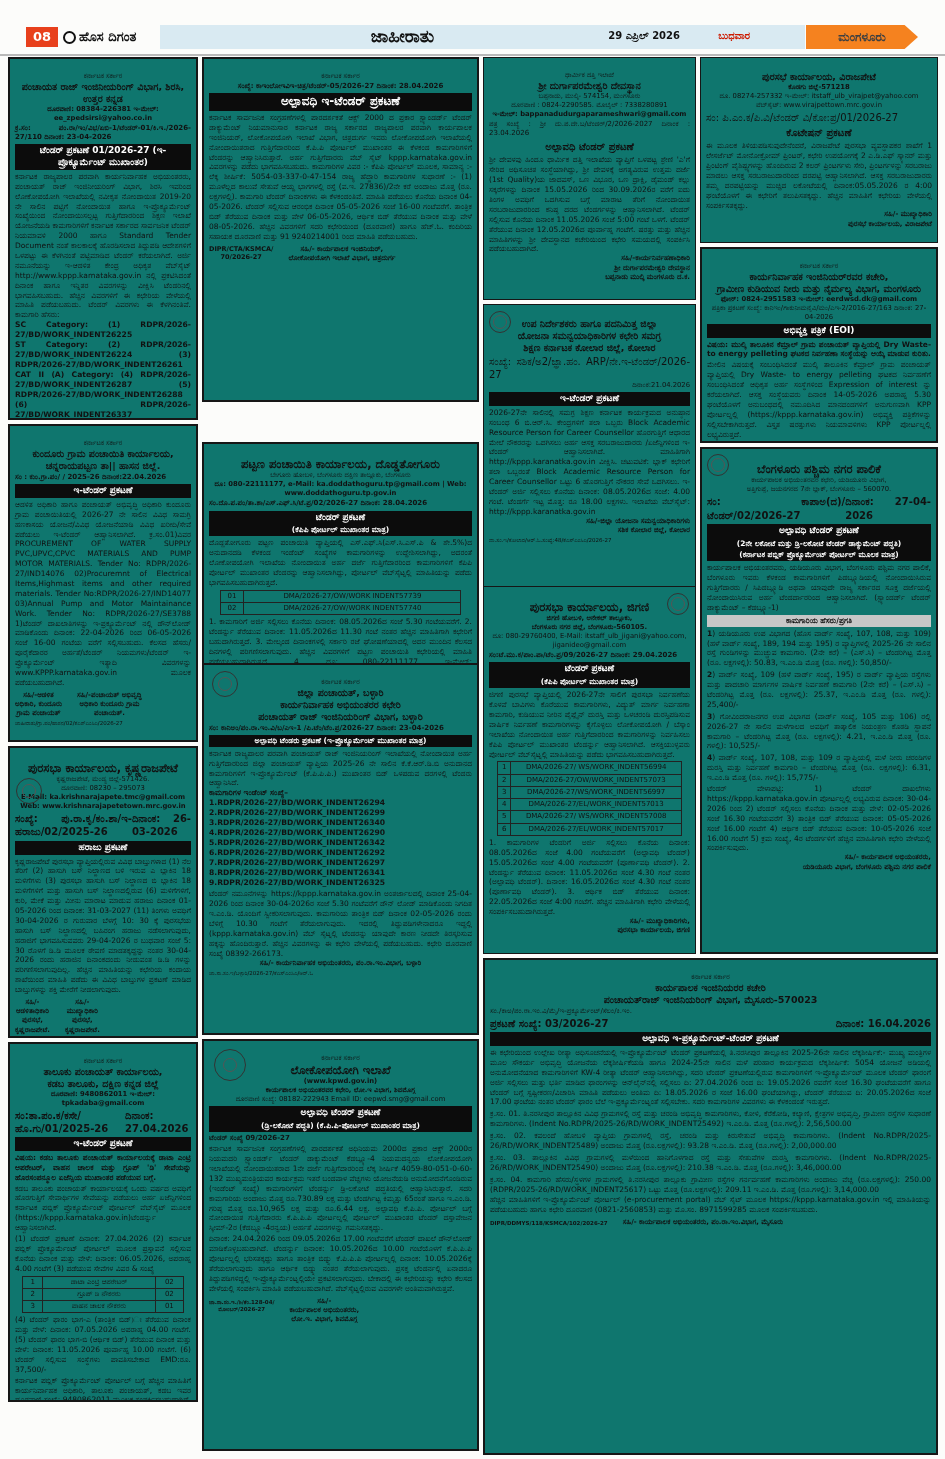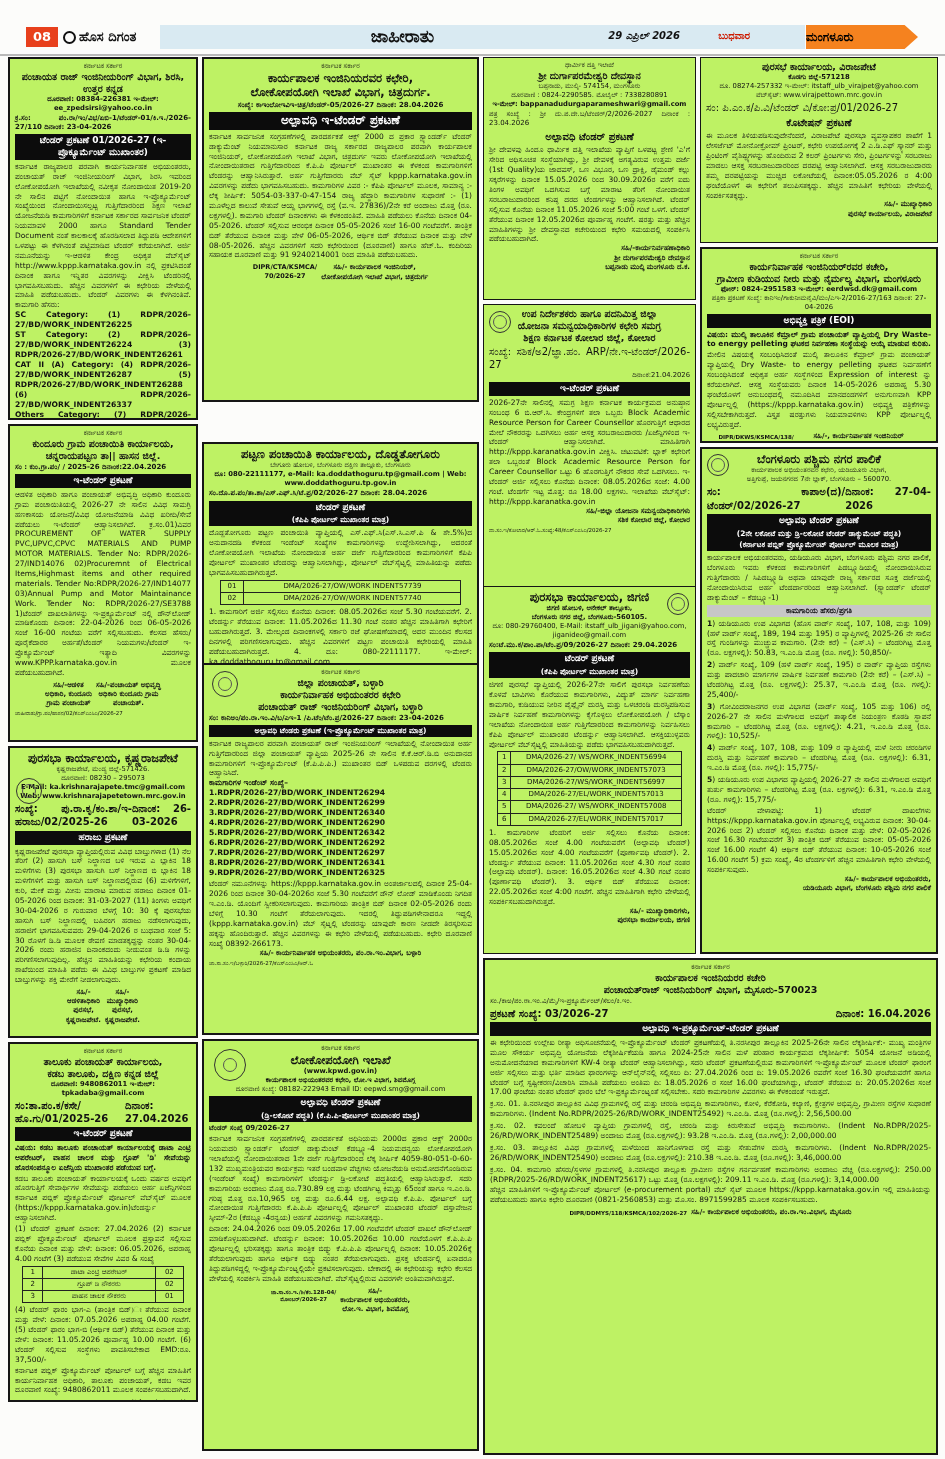--- a/index.html
+++ b/index.html
@@ -5,45 +5,45 @@
   html,body{margin:0;padding:0;background:#e9e9e9;}
   .page{position:relative;width:945px;height:1459px;background:#fcfcfa;margin:0 auto;
         font-family:"DejaVu Sans",sans-serif;color:#111;overflow:hidden;}
   
   .hdr-pn{position:absolute;left:26px;top:27px;width:32px;height:20px;background:#e8401c;
           color:#fff;font-weight:bold;font-size:13px;text-align:center;line-height:20px;}
   .hdr-mast{position:absolute;left:63px;top:29px;font-weight:bold;font-size:13px;display:flex;align-items:center;gap:3px;}
   .mast-dot{width:9px;height:9px;border:2px solid #111;border-radius:50%;display:inline-block;}
   .hdr-band{position:absolute;left:160px;top:25px;width:645px;height:24px;background:#d9eaf2;}
   .hdr-title{position:absolute;left:0;right:160px;top:1px;text-align:center;font-weight:bold;font-size:17px;}
-  .hdr-date{position:absolute;right:125px;top:5px;font-size:10px;font-weight:bold;font-style:italic;}
+  .hdr-date{position:absolute;right:125px;top:5px;font-size:10px;font-weight:bold;}
   .hdr-day{position:absolute;right:55px;top:5px;font-size:10px;font-weight:bold;color:#cc1a00;}
-  .hdr-city{position:absolute;left:806px;top:25px;width:112px;height:24px;background:#f5821f;color:#000000;
-            font-weight:bold;font-size:12px;line-height:24px;
+  .hdr-city{position:absolute;left:806px;top:25px;width:112px;height:24px;background:#f5821f;color:#404040;
+            font-weight:bold;font-size:12px;text-align:center;line-height:24px;
             clip-path:polygon(0 0,88% 0,100% 50%,88% 100%,0 100%);}
   .hdr-rule{position:absolute;left:0;top:54px;width:945px;height:2px;background:#b9b9b9;}
   
-  .ad{position:absolute;border:1.6px solid #161616;background:#bef264;padding:3px 5px;box-sizing:border-box;
+  .ad{position:absolute;border:1.6px solid #161616;background:#0f766e;padding:13px 5px;box-sizing:border-box;
       overflow:hidden;font-size:7.5px;line-height:1.32;text-align:justify;}
   .ad.thick{border-width:2.4px;}
   .c{text-align:center;}
   .b{font-weight:bold;}
   .govt{font-size:6.8px;text-align:center;}
   .org{font-size:9.5px;font-weight:bold;text-align:center;line-height:1.25;}
   .org-lg{font-size:11.5px;font-weight:bold;text-align:center;line-height:1.25;}
   .meta{font-size:6.8px;text-align:center;}
   .ref{font-size:7px;font-weight:bold;margin-top:1px;}
   .refrow{display:flex;justify-content:space-between;font-size:10px;font-weight:bold;margin-top:1px;}
   .bar{background:#0c0c0c;color:#fff;text-align:center;font-weight:bold;font-size:9px;
        padding:1px 2px;margin:2px 0;}
   .bar.sm{font-size:7.5px;padding:1px 2px;}
   .plainbar{text-align:center;font-weight:bold;font-size:10px;margin:2px 0;}
   .graybar{background:#c7c7c7;color:#111;text-align:center;font-weight:bold;font-size:7.5px;padding:1px;margin:2px 0;}
   .body-t{margin-top:1px;}
-  .sigrow{display:flex;justify-content:center;gap:4px;margin-top:3px;font-size:7px;
+  .sigrow{display:flex;justify-content:flex-start;gap:15px;margin-top:3px;font-size:7px;
           font-weight:bold;text-align:center;}
   .sig{white-space:pre-line;}
   .dipr{font-size:5.5px;margin-top:2px;}
   table.tt{border-collapse:collapse;margin:2px auto;width:92%;}
   table.tt td,table.tt th{border:1px solid #222;font-size:7px;padding:1px 3px;text-align:center;}
   .seal{width:24px;height:24px;border:1.4px solid #333;border-radius:50%;position:absolute;
         display:flex;align-items:center;justify-content:center;}
   .seal-in{width:12px;height:12px;border:1px solid #555;border-radius:50%;}
   .indent-line{font-weight:bold;font-size:7.6px;}
   .work-item{margin-top:2px;}
@@ -168,22 +168,20 @@
     <div class="body-t">ಕರ್ನಾಟಕ ಪಬ್ಲಿಕ್ ಪ್ರೊಕ್ಯೂರ್ಮೆಂಟ್ ಪೋರ್ಟಲ್ ಬಗ್ಗೆ ಹೆಚ್ಚಿನ ಮಾಹಿತಿಗೆ ಕಾರ್ಯನಿರ್ವಾಹಕ ಅಧಿಕಾರಿ, ತಾಲೂಕು ಪಂಚಾಯತ್, ಕಡಬ ಇವರ ದೂರವಾಣಿ ಸಂಖ್ಯೆ: 9480862011 ಮೂಲಕ ಸಂಪರ್ಕಿಸಬಹುದಾಗಿದೆ.</div>
     <div class="sigrow">
       <span class="dipr">DIPR/DKA/KSMCA/139/26-27 dt.28.04.26</span>
       <span class="sig">ಸಹಿ/- ಕಾರ್ಯನಿರ್ವಾಹಕ ಅಧಿಕಾರಿ,
 ತಾಲೂಕು ಪಂಚಾಯತ್, ಕಡಬ</span>
     </div>
   </div>
 
   <div class="ad thick" style="left:202px;top:57px;width:277px;height:345px;">
     <div class="govt">ಕರ್ನಾಟಕ ಸರ್ಕಾರ</div>
-    <div class="org-lg sig">ಕಾರ್ಯಪಾಲಕ ಇಂಜಿನಿಯರವರ ಕಛೇರಿ,
-ಲೋಕೋಪಯೋಗಿ ಇಲಾಖೆ ವಿಭಾಗ, ಚಿತ್ರದುರ್ಗ.</div>
     <div class="ref c">ಸಂಖ್ಯೆ: ಕಾಇಂಲೋಇವಿಇ-ಚಿತ್ರ/ಟೆಂಡರ್-05/2026-27  ದಿನಾಂಕ: 28.04.2026</div>
     <div class="bar" style="font-size:12px;">ಅಲ್ಪಾವಧಿ ಇ-ಟೆಂಡರ್ ಪ್ರಕಟಣೆ</div>
     <div class="body-t">ಕರ್ನಾಟಕ ಸಾರ್ವಜನಿಕ ಸಂಗ್ರಹಣೆಗಳಲ್ಲಿ ಪಾರದರ್ಶಕತೆ ಆಕ್ಟ್ 2000 ದ ಪ್ರಕಾರ ಸ್ಟ್ಯಾಂಡರ್ಡ್ ಟೆಂಡರ್ ಡಾಕ್ಯುಮೆಂಟ್ ನಿಯಮಾನುಸಾರ ಕರ್ನಾಟಕ ರಾಜ್ಯ ಸರ್ಕಾರದ ರಾಜ್ಯಪಾಲರ ಪರವಾಗಿ ಕಾರ್ಯಪಾಲಕ ಇಂಜಿನಿಯರ್, ಲೋಕೋಪಯೋಗಿ ಇಲಾಖೆ ವಿಭಾಗ, ಚಿತ್ರದುರ್ಗ ಇವರು ಲೋಕೋಪಯೋಗಿ ಇಲಾಖೆಯಲ್ಲಿ ನೋಂದಾಯಿತರಾದ ಗುತ್ತಿಗೆದಾರರಿಂದ ಕೆ.ಪಿ.ಪಿ ಪೋರ್ಟಲ್ ಮುಖಾಂತರ ಈ ಕೆಳಕಂಡ ಕಾಮಗಾರಿಗಳಿಗೆ ಟೆಂಡರನ್ನು ಆಹ್ವಾನಿಸಿರುತ್ತಾರೆ. ಅರ್ಹ ಗುತ್ತಿಗೆದಾರರು ವೆಬ್ ಸೈಟ್ kppp.karnataka.gov.in ವಿವರಗಳನ್ನು ಪಡೆದು ಭಾಗವಹಿಸಬಹುದು. ಕಾಮಗಾರಿಗಳ ವಿವರ :- ಕೆಪಿಪಿ ಪೋರ್ಟಲ್ ಮೂಲಕ, ಸಾಮಾನ್ಯ :- ಲೆಕ್ಕ ಶೀರ್ಷಿಕೆ: 5054-03-337-0-47-154 ರಾಜ್ಯ ಹೆದ್ದಾರಿ ಕಾಮಗಾರಿಗಳ ಸುಧಾರಣೆ :- (1) ಮೂಳೆಲ್ಲದ ಕಾಲುವೆ ಸೇತುವೆ ಆಯ್ದ ಭಾಗಗಳಲ್ಲಿ ರಸ್ತೆ (ವ.ಇ. 27836)/2ನೇ ಕರೆ ಅಂದಾಜು ಮೊತ್ತ (ರೂ. ಲಕ್ಷಗಳಲ್ಲಿ). ಕಾಮಗಾರಿ ಟೆಂಡರ್ ದಿನಾಂಕಗಳು ಈ ಕೆಳಕಂಡಂತಿವೆ. ಮಾಹಿತಿ ಪಡೆಯಲು ಕೊನೆಯ ದಿನಾಂಕ 04-05-2026. ಟೆಂಡರ್ ಸಲ್ಲಿಸುವ ಆರಂಭಿಕ ದಿನಾಂಕ 05-05-2026 ಸಂಜೆ 16-00 ಗಂಟೆವರೆಗೆ. ತಾಂತ್ರಿಕ ಬಿಡ್ ತೆರೆಯುವ ದಿನಾಂಕ ಮತ್ತು ವೇಳೆ 06-05-2026, ಆರ್ಥಿಕ ಬಿಡ್ ತೆರೆಯುವ ದಿನಾಂಕ ಮತ್ತು ವೇಳೆ 08-05-2026. ಹೆಚ್ಚಿನ ವಿವರಗಳಿಗೆ ಸದರಿ ಕಛೇರಿಯಿಂದ (ದೂರವಾಣಿ) ಹಾಗೂ ಹೆಚ್.ಓ. ಕಂದಿರಿಯ ಸಹಾಯಕ ದೂರವಾಣಿ ಮತ್ತು 91 9240214001 ರಿಂದ ಮಾಹಿತಿ ಪಡೆಯಬಹುದು.</div>
     <div class="sigrow">
       <span class="sig" style="font-size:6.5px;">DIPR/CTA/KSMCA/
 70/2026-27</span>
       <span class="sig">ಸಹಿ/- ಕಾರ್ಯಪಾಲಕ ಇಂಜಿನಿಯರ್,
 ಲೋಕೋಪಯೋಗಿ ಇಲಾಖೆ ವಿಭಾಗ, ಚಿತ್ರದುರ್ಗ</span>
     </div>
   </div>
@@ -418,24 +416,20 @@
         <div class="work-item">
           <span class="wno">3</span>)
           <span>ಗೋವಿಂದರಾಜನಗರ ಉಪ ವಿಭಾಗದ (ವಾರ್ಡ್ ಸಂಖ್ಯೆ, 105 ಮತ್ತು 106) ರಲ್ಲಿ 2026-27 ನೇ ಸಾಲಿನ ಮಳೆಗಾಲದ ಅವಧಿಗೆ ತಾತ್ಕಾಲಿಕ ನಿಯಂತ್ರಣ ಕೊಠಡಿ ಸ್ಥಾಪನೆ ಕಾಮಗಾರಿ – ಟೆಂಡರಿಗಿಟ್ಟ ಮೊತ್ತ (ರೂ. ಲಕ್ಷಗಳಲ್ಲಿ): 4.21, ಇ.ಎಂ.ಡಿ ಮೊತ್ತ (ರೂ. ಗಳಲ್ಲಿ): 10,525/-</span>
         </div>
 
         <div class="work-item">
           <span class="wno">4</span>)
           <span>ವಾರ್ಡ್ ಸಂಖ್ಯೆ, 107, 108, ಮತ್ತು 109 ರ ವ್ಯಾಪ್ತಿಯಲ್ಲಿ ಮಳೆ ನೀರು ಚರಂಡಿಗಳ ದುರಸ್ತಿ ಮತ್ತು ನಿರ್ವಹಣೆ ಕಾಮಗಾರಿ – ಟೆಂಡರಿಗಿಟ್ಟ ಮೊತ್ತ (ರೂ. ಲಕ್ಷಗಳಲ್ಲಿ): 6.31, ಇ.ಎಂ.ಡಿ ಮೊತ್ತ (ರೂ. ಗಳಲ್ಲಿ): 15,775/-</span>
         </div>
 
-        <div class="work-item">
-          <span class="wno">5</span>)
-          <span>ಯಡಿಯೂರು ಉಪ ವಿಭಾಗದ ವ್ಯಾಪ್ತಿಯಲ್ಲಿ 2026-27 ನೇ ಸಾಲಿನ ಮಳೆಗಾಲದ ಅವಧಿಗೆ ತುರ್ತು ಕಾಮಗಾರಿಗಳು – ಟೆಂಡರಿಗಿಟ್ಟ ಮೊತ್ತ (ರೂ. ಲಕ್ಷಗಳಲ್ಲಿ): 6.31, ಇ.ಎಂ.ಡಿ ಮೊತ್ತ (ರೂ. ಗಳಲ್ಲಿ): 15,775/-</span>
-        </div>
       </div>
     <div class="body-t">ಟೆಂಡರ್ ವೇಳಾಪಟ್ಟಿ: 1) ಟೆಂಡರ್ ದಾಖಲೆಗಳು https://kppp.karnataka.gov.in ಪೋರ್ಟಲ್ನಲ್ಲಿ ಲಭ್ಯವಿರುವ ದಿನಾಂಕ: 30-04-2026 ರಿಂದ 2) ಟೆಂಡರ್ ಸಲ್ಲಿಸಲು ಕೊನೆಯ ದಿನಾಂಕ ಮತ್ತು ವೇಳೆ: 02-05-2026 ಸಂಜೆ 16.30 ಗಂಟೆಯವರೆಗೆ 3) ತಾಂತ್ರಿಕ ಬಿಡ್ ತೆರೆಯುವ ದಿನಾಂಕ: 05-05-2026 ಸಂಜೆ 16.00 ಗಂಟೆಗೆ 4) ಆರ್ಥಿಕ ಬಿಡ್ ತೆರೆಯುವ ದಿನಾಂಕ: 10-05-2026 ಸಂಜೆ 16.00 ಗಂಟೆಗೆ 5) ಕ್ರಮ ಸಂಖ್ಯೆ, 4ರ ಟೆಂಡರ್ಗಳಿಗೆ ಹೆಚ್ಚಿನ ಮಾಹಿತಿಗಾಗಿ ಕಛೇರಿ ವೇಳೆಯಲ್ಲಿ ಸಂಪರ್ಕಿಸುವುದು.</div>
     <div class="sig b" style="text-align:right;font-size:7px;">ಸಹಿ/- ಕಾರ್ಯಪಾಲಕ ಅಭಿಯಂತರರು,
 ಯಡಿಯೂರು ವಿಭಾಗ, ಬೆಂಗಳೂರು ಪಶ್ಚಿಮ ನಗರ ಪಾಲಿಕೆ</div>
   </div>
 
   <div class="ad thick" style="left:483px;top:958px;width:455px;height:497px;">
     <div class="govt">ಕರ್ನಾಟಕ ಸರ್ಕಾರ</div>
     <div class="org">ಕಾರ್ಯಪಾಲಕ ಇಂಜಿನಿಯರರ ಕಚೇರಿ</div>
     <div class="org">ಪಂಚಾಯತ್‌ರಾಜ್ ಇಂಜಿನಿಯರಿಂಗ್ ವಿಭಾಗ, ಮೈಸೂರು-570023</div>

